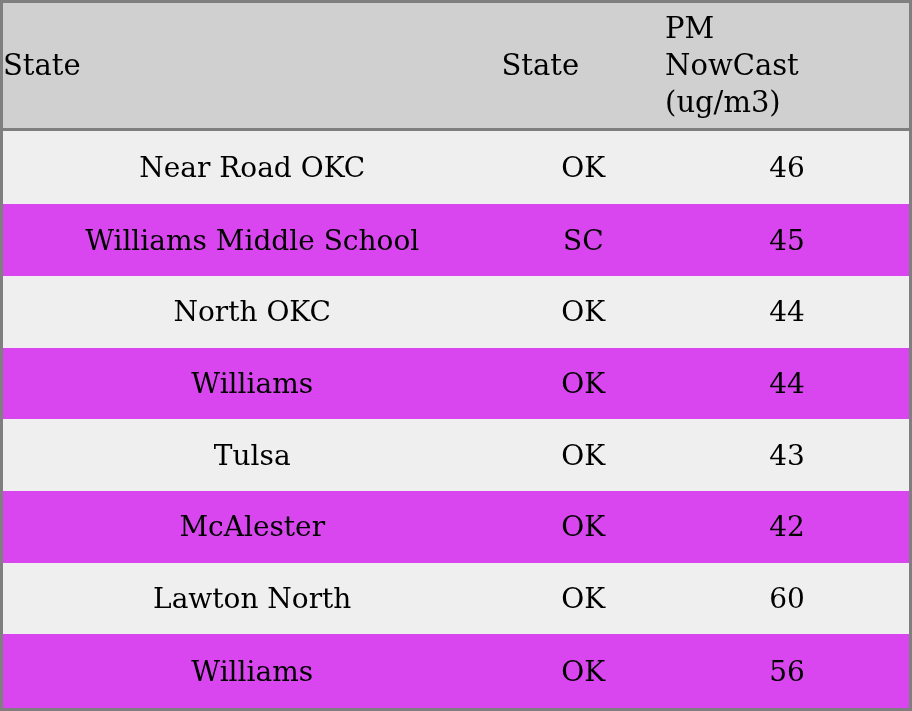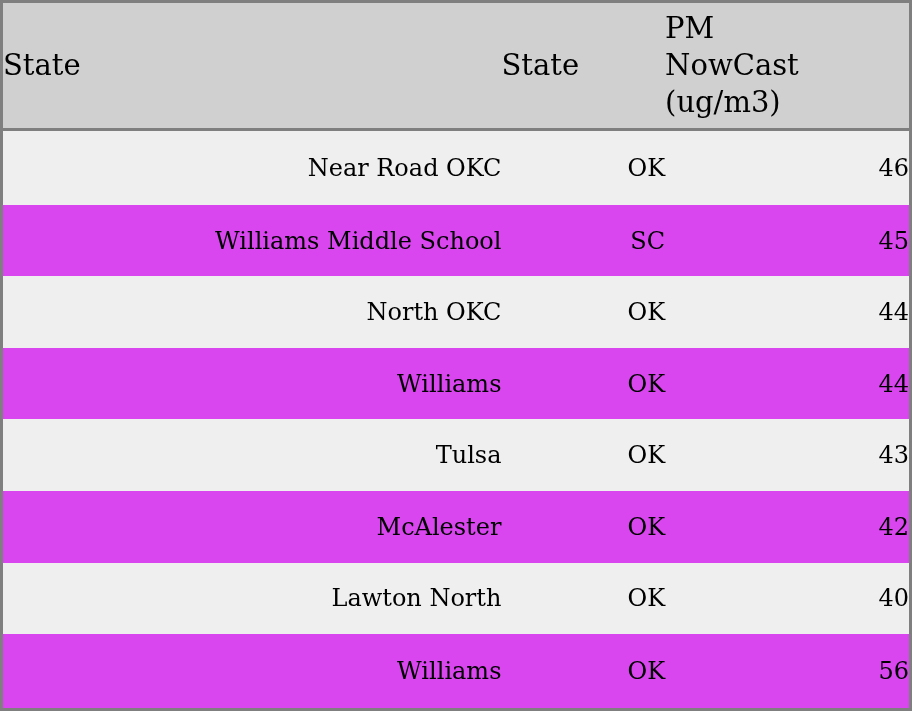--- a/index.html
+++ b/index.html
@@ -33,22 +33,22 @@
   th {
     font-size: 29px;
     font-weight: normal;
     line-height: 37px;
     text-align: left;
     vertical-align: middle;
     white-space: pre-line;
     padding: 0;
   }
   td {
-    font-size: 24px;
-    text-align: right;
+    font-size: 28px;
+    text-align: center;
     vertical-align: middle;
     padding: 0;
   }
   tbody tr { background: #d946ef; }
   tbody tr:nth-child(odd) { background: #efefef; }
 </style>
 </head>
 <body>
 
 <div class="table-wrap">
@@ -94,21 +94,21 @@
           <td>43</td>
         </tr>
         <tr>
           <td>McAlester</td>
           <td>OK</td>
           <td>42</td>
         </tr>
         <tr>
           <td>Lawton North</td>
           <td>OK</td>
-          <td>40</td>
+          <td>60</td>
         </tr>
         <tr>
           <td>Williams</td>
           <td>OK</td>
           <td>56</td>
         </tr>
       </tbody>
   </table>
 </div>
 

